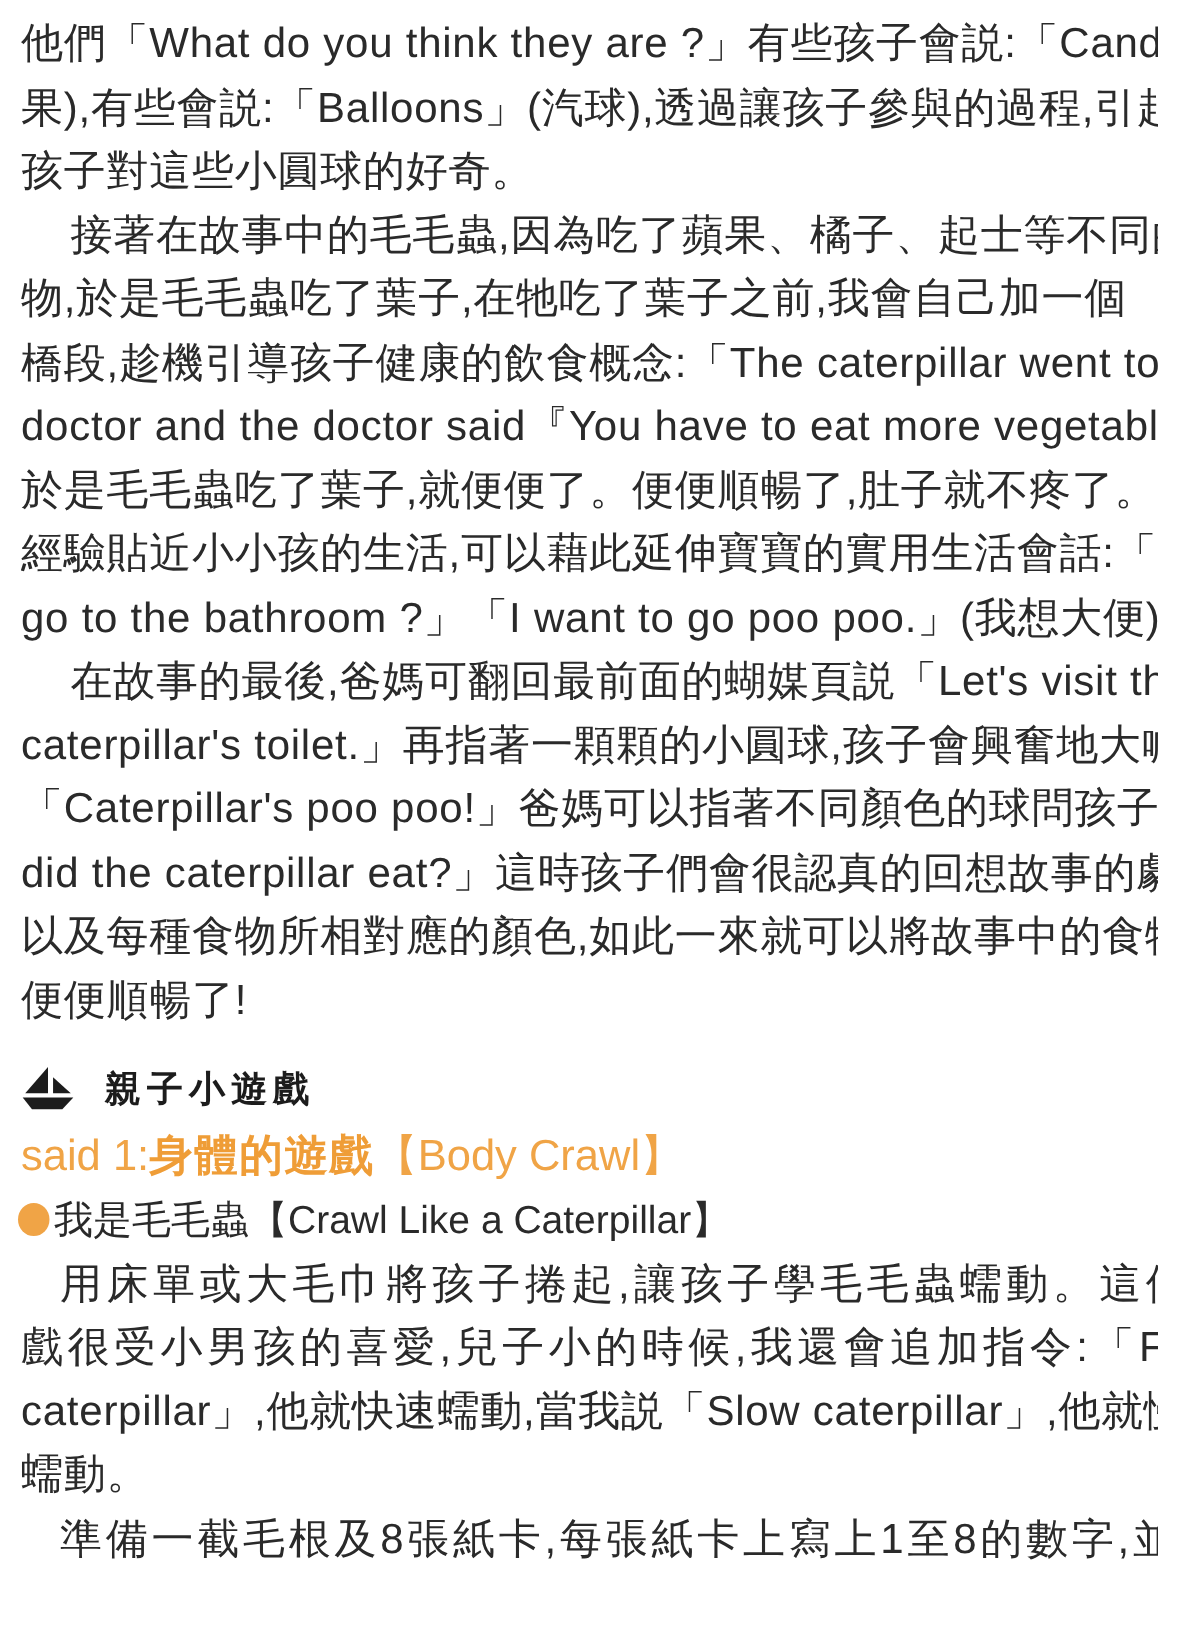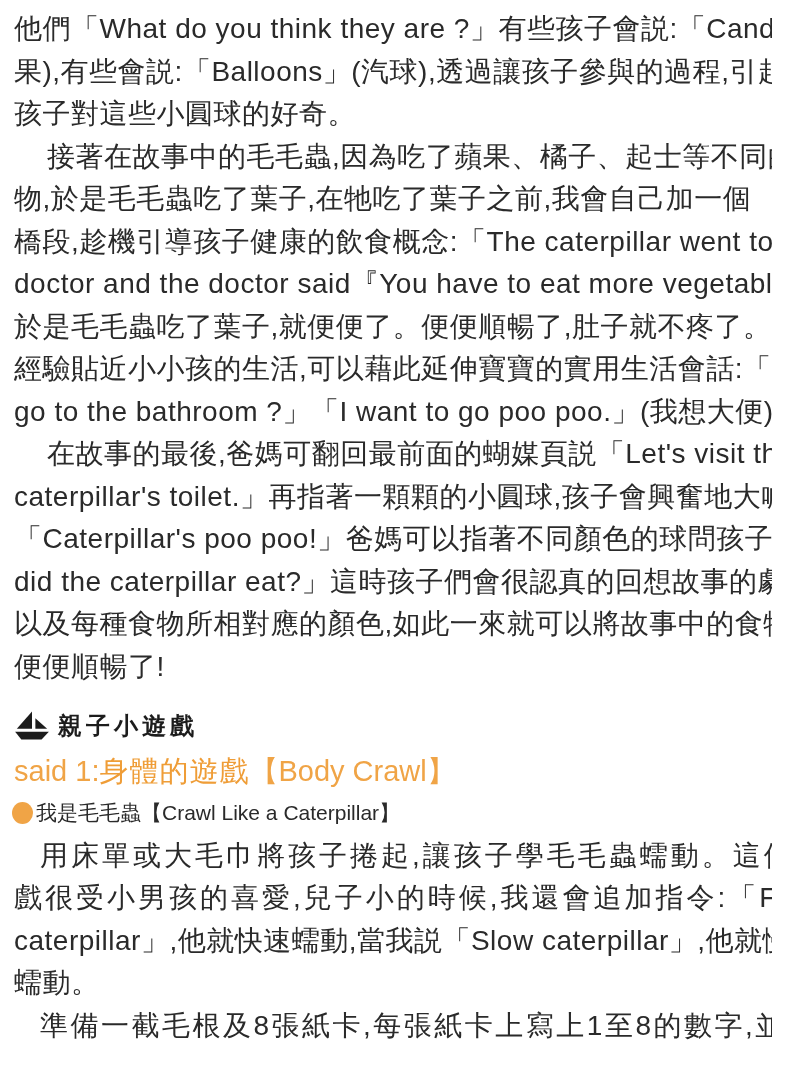--- a/index.html
+++ b/index.html
@@ -31,36 +31,37 @@
     letter-spacing:0.5px;
     overflow:hidden;
   }
   .para{margin:0;}
   .para.indent .tl:first-child{text-indent:33px;}
   
   .section-header{
     display:flex;align-items:center;
     margin-top:22px;
     height:32px;
+    gap:12px;
   }
   .boat{width:36px;height:30px;margin-right:8px;flex:0 0 auto;}
   .section-title{
     font-size:24px;font-weight:bold;letter-spacing:4px;
     color:#1c1c1c;
   }
   .play-line{
     margin-top:8px;
     font-size:29px;line-height:42px;
     color:var(--accent);
     white-space:nowrap;
   }
-  .play-line .zh-bold{font-weight:normal;color:var(--accent-bold);letter-spacing:1px;}
+  .play-line .zh-bold{font-weight:bold;color:var(--accent-bold);letter-spacing:1px;}
   .game-title-row{
     display:flex;align-items:center;
-    font-size:21px;line-height:42.5px;
+    font-size:26px;line-height:42.5px;
     white-space:nowrap;
   }
   .dot{
     width:21px;height:22px;border-radius:50%;
     background:var(--accent);
     margin-right:3px;flex:0 0 auto;
     margin-left:-2px;
   }
   .game-body .tl:first-child{text-indent:26px;}
   .game1-body .tl:nth-child(-n+2){letter-spacing:3px;}

